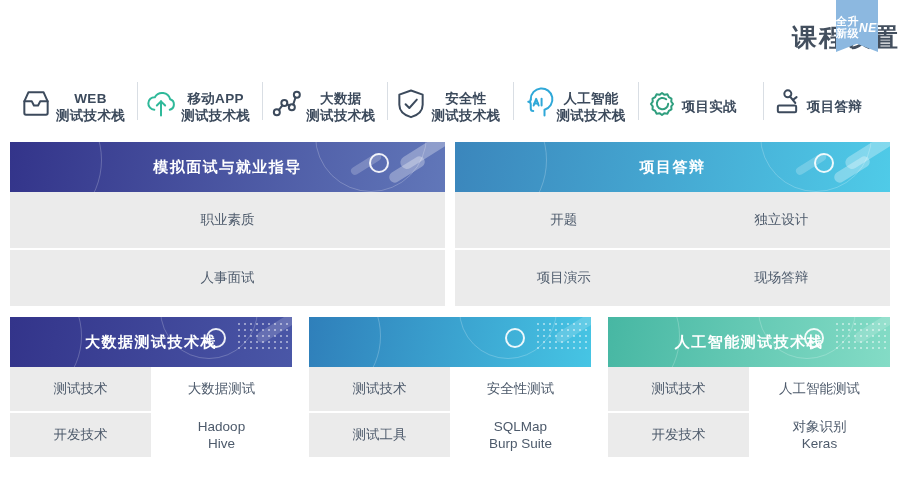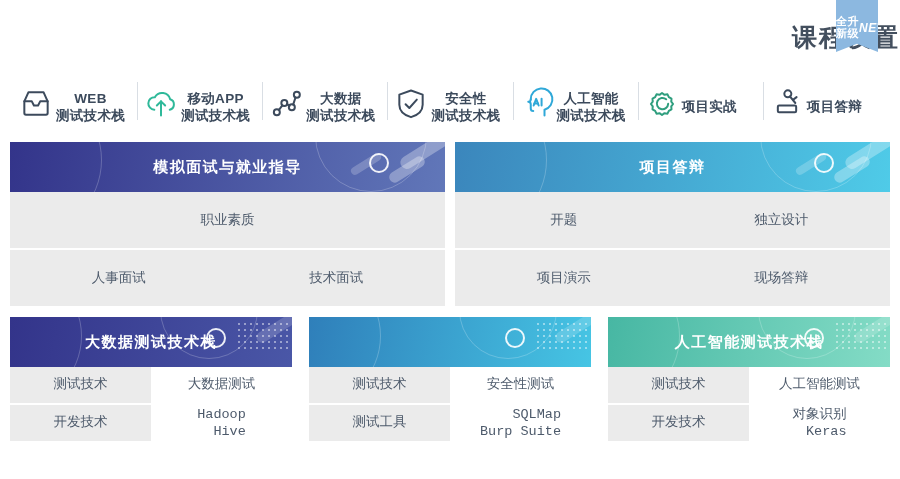--- a/index.html
+++ b/index.html
@@ -50,21 +50,21 @@
   .icon-label{
     margin-top:9px;text-align:center;font-size:13.5px;font-weight:bold;
     color:#3c4a5c;line-height:1.22;letter-spacing:.3px;white-space:nowrap;
   }
 
   
   .cards-top{
     display:flex;gap:10px;margin:16px 10px 0 10px;
   }
   .cards-bottom{
-    display:flex;gap:17px;margin:11px 10px 12px 10px;font-family:Liberation Mono, monospace;
+    display:flex;gap:17px;margin:11px 10px 12px 10px;
   }
   .card{flex:1;display:flex;flex-direction:column;}
   .card-head{
     position:relative;height:50px;overflow:hidden;
     display:flex;align-items:center;justify-content:center;
   }
   .card-head .htitle{
     position:relative;z-index:3;color:#ffffff;font-weight:bold;
     font-size:15px;letter-spacing:1.5px;
   }
@@ -93,21 +93,21 @@
     flex:1;display:flex;align-items:center;justify-content:center;
     text-align:center;font-size:13.5px;color:#4d5a6b;line-height:1.38;
   }
   
   .grayblock .row{background:#ebebeb;}
   .grayblock .row + .row{border-top:2px solid #ffffff;}
   .grayblock .cell{height:56px;}
 
   
   .splitblock .row + .row{margin-top:2px;}
-  .splitblock .cell{height:36px;text-align:right;}
+  .splitblock .cell{height:44px;}
   .splitblock .cell.g{background:#ebebeb;}
   .splitblock .cell.w{background:#ffffff;}
   .splitblock .cell .two{line-height:1.28;}
 </style>
 </head>
 <body>
 
 <div class="ribbon">
   <span class="r1">全新</span>
   <span class="r2">升级</span>
@@ -224,21 +224,20 @@
           <div class="ring" style="right:56px;top:11px;"></div>
         </div>
         <div class="htitle">模拟面试与就业指导</div>
       </div>
       <div class="card-body grayblock">
         <div class="row">
           <div class="cell">职业素质</div>
         </div>
         <div class="row">
           <div class="cell">人事面试</div>
-          <div class="cell">技术面试</div>
         </div>
       </div>
     </div>
     <div class="card">
       <div class="card-head" style="background: linear-gradient(100deg, rgb(59, 134, 188) 0%, rgb(79, 203, 232) 100%);">
         <div class="deco">
           <div class="arc" style="width:150px;height:150px;left:-60px;top:-58px;"></div>
           <div class="arc" style="width:110px;height:110px;right:18px;top:-62px;"></div>
           <div class="bar" style="width:58px;height:13px;right:-10px;top:2px;"></div>
           <div class="bar" style="width:40px;height:11px;right:18px;top:22px;"></div>

